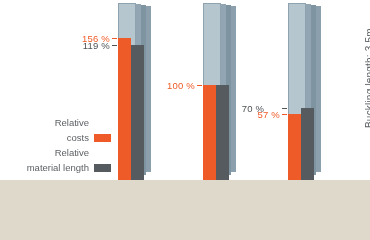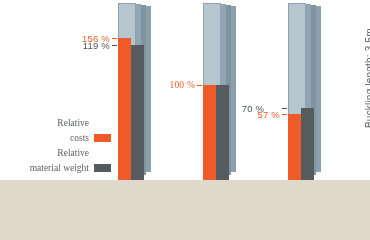--- a/index.html
+++ b/index.html
@@ -102,21 +102,20 @@
     justify-content: flex-end;
     gap: 5px;
     height: 15px;
   }
   .legend-text {
     font-size: 9.5px;
     color: #5d6164;
     line-height: 12px;
     text-align: left;
     white-space: nowrap;
-    font-family: Liberation Serif, serif;
   }
   .legend-swatch {
     width: 17px;
     height: 8px;
     flex: none;
     margin-bottom: 2px;
   }
   .sw-weight { background: #ee5b28; }
   .sw-cost   { background: #555b5e; }
 
@@ -161,21 +160,21 @@
 
   <div class="colgroup" style="left:203px; height:180px;">
     <div class="col-back" style="height:166px;"></div>
     <div class="col-mid" style="height:170px;"></div>
     <div class="col-side" style="height:174px;"></div>
     <div class="col-face" style="height:177px;"></div>
   </div>
   <div class="bar bar-weight" style="left:203px; height:95px;"></div>
   <div class="bar bar-cost" style="left:216px; height:95px;"></div>
   <div class="tick orange" style="left:197px; top:85px;"></div>
-  <div class="vlabel orange" style="left:141px; top:80px; width:54px;font-family:Liberation Serif, serif;">100 %</div>
+  <div class="vlabel orange" style="left:141px; top:80px; width:54px;">100 %</div>
 
   <div class="colgroup" style="left:288px; height:180px;">
     <div class="col-back" style="height:166px;"></div>
     <div class="col-mid" style="height:170px;"></div>
     <div class="col-side" style="height:174px;"></div>
     <div class="col-face" style="height:177px;"></div>
   </div>
   <div class="bar bar-weight" style="left:288px; height:66px;"></div>
   <div class="bar bar-cost" style="left:301px; height:72px;"></div>
   <div class="tick grey" style="left:282px; top:108px;"></div>
@@ -190,21 +189,21 @@
     </div>
     <div class="legend-row">
       <span class="legend-text">costs</span>
       <span class="legend-swatch sw-weight"></span>
     </div>
     <div class="legend-row">
       <span class="legend-text">Relative</span>
       <span class="legend-swatch" style="background:transparent;"></span>
     </div>
     <div class="legend-row">
-      <span class="legend-text">material weight</span>
+      <span class="legend-text">material length</span>
       <span class="legend-swatch sw-cost"></span>
     </div>
   </div>
 
   <div id="side-caption">
     <span>Buckling length: 3.5m</span>
   </div>
 
 </div>
 

